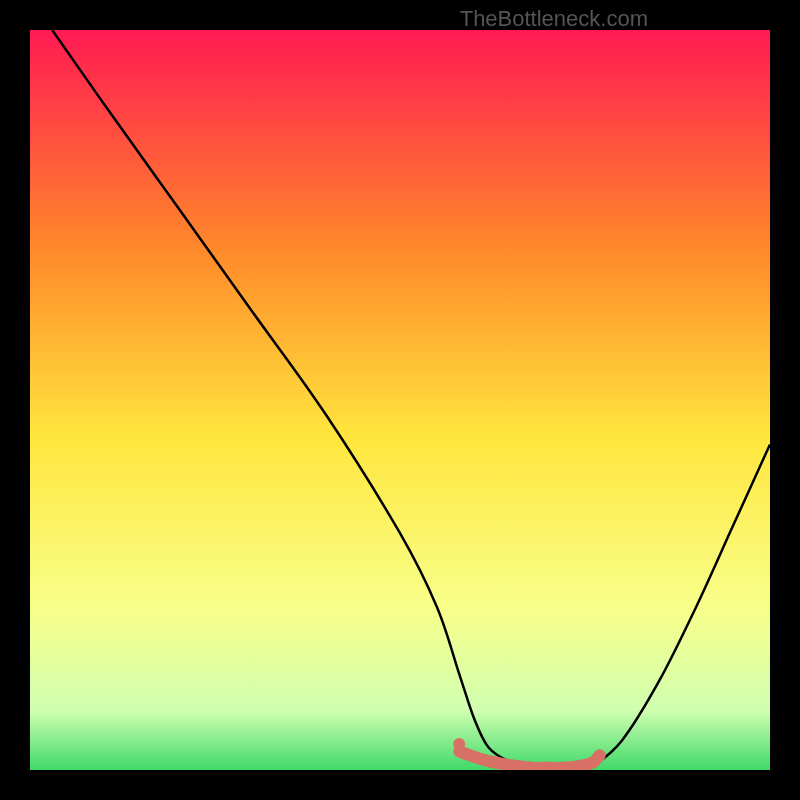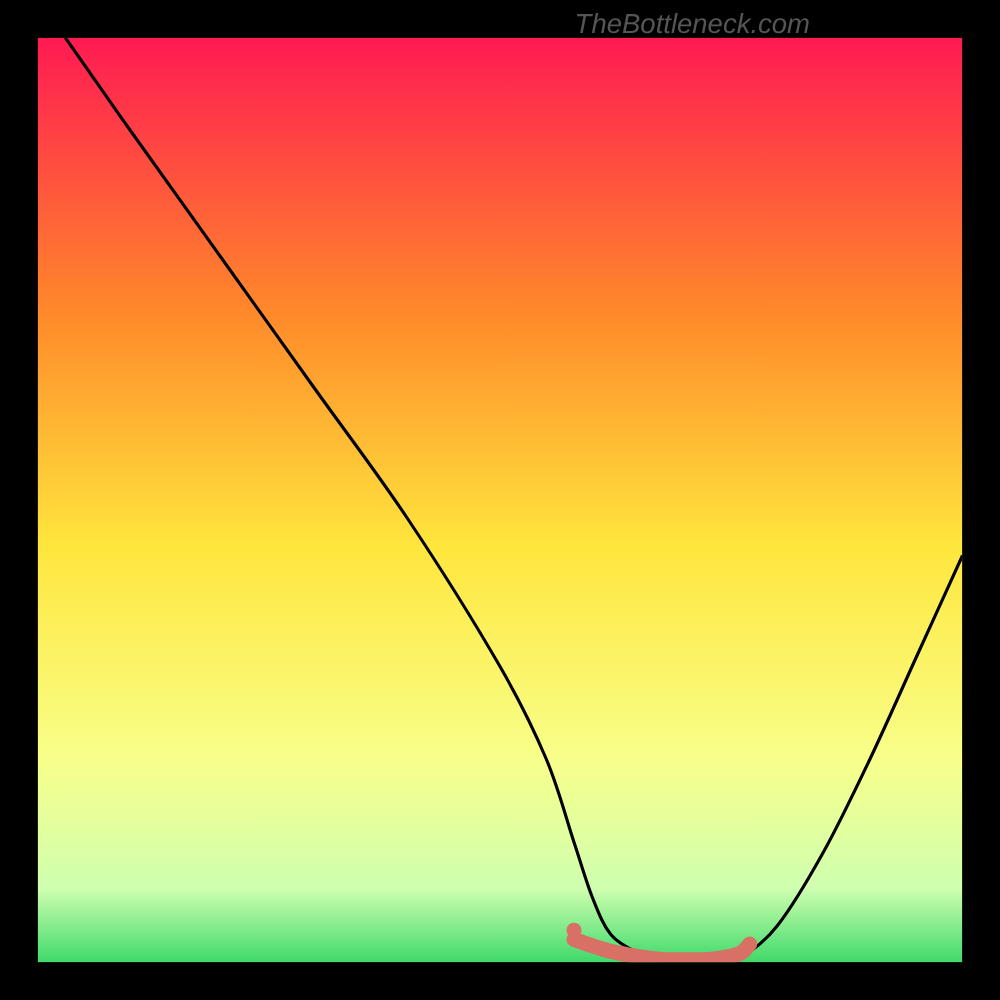--- a/index.html
+++ b/index.html
@@ -1,17 +1,17 @@
 <!DOCTYPE html>
 <html><head>
 <meta charset="utf-8">
 <style>
   * { margin: 0; padding: 0; box-sizing: border-box; }
   body { width: 800px; height: 800px; background: #000; position: relative; font-family: Arial, sans-serif; }
-  .container { width: 668px; height: 800px; position: relative; font-style: italic; }
+  .container { width: 668px; height: 800px; position: relative; }
   .watermark { position: absolute; top: 6px; right: 20px; color: #555555; font-size: 22px; font-weight: normal; z-index: 10; }
   .plot-area { position: absolute; left: 30px; top: 30px; width: 740px; height: 740px; overflow: hidden; }
   .gradient-bg { position: absolute; left: 0; top: 0; width: 100%; height: 100%; }
   .curve-layer { position: absolute; left: 0; top: 0; width: 100%; height: 100%; }
   .markers-layer { position: absolute; left: 0; top: 0; width: 100%; height: 100%; }
 </style>
 </head>
 <body>
 
 <div class="container">

